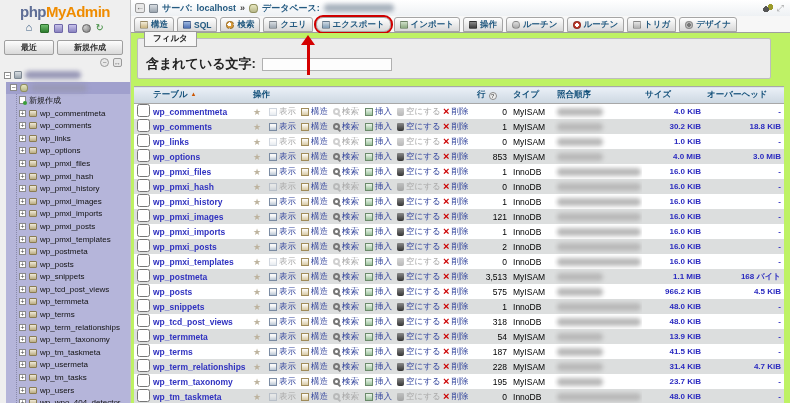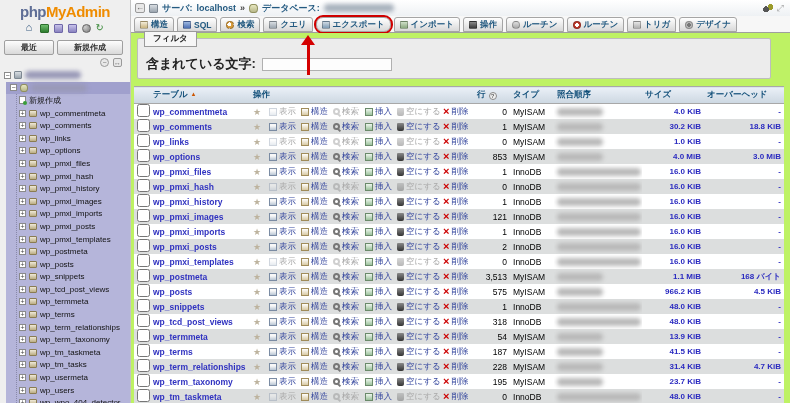--- a/index.html
+++ b/index.html
@@ -259,26 +259,26 @@
     <span class="tname">wp_term_taxonomy</span>
   </div>
               <div class="trow" data-name="tree-table-item">
     <span class="exp exp-plus" data-name="expand-icon"></span>
     <span class="tbl-ic" data-name="table-icon"></span>
     <span class="tname">wp_tm_taskmeta</span>
   </div>
               <div class="trow" data-name="tree-table-item">
     <span class="exp exp-plus" data-name="expand-icon"></span>
     <span class="tbl-ic" data-name="table-icon"></span>
+    <span class="tname">wp_usermeta</span>
+  </div>
+              <div class="trow" data-name="tree-table-item">
+    <span class="exp exp-plus" data-name="expand-icon"></span>
+    <span class="tbl-ic" data-name="table-icon"></span>
     <span class="tname">wp_tm_tasks</span>
-  </div>
-              <div class="trow" data-name="tree-table-item">
-    <span class="exp exp-plus" data-name="expand-icon"></span>
-    <span class="tbl-ic" data-name="table-icon"></span>
-    <span class="tname">wp_usermeta</span>
   </div>
               <div class="trow" data-name="tree-table-item">
     <span class="exp exp-plus" data-name="expand-icon"></span>
     <span class="tbl-ic" data-name="table-icon"></span>
     <span class="tname">wp_users</span>
   </div>
               <div class="trow" data-name="tree-table-item">
     <span class="exp exp-plus" data-name="expand-icon"></span>
     <span class="tbl-ic" data-name="table-icon"></span>
     <span class="tname">wp_wpo_404_detector</span>

